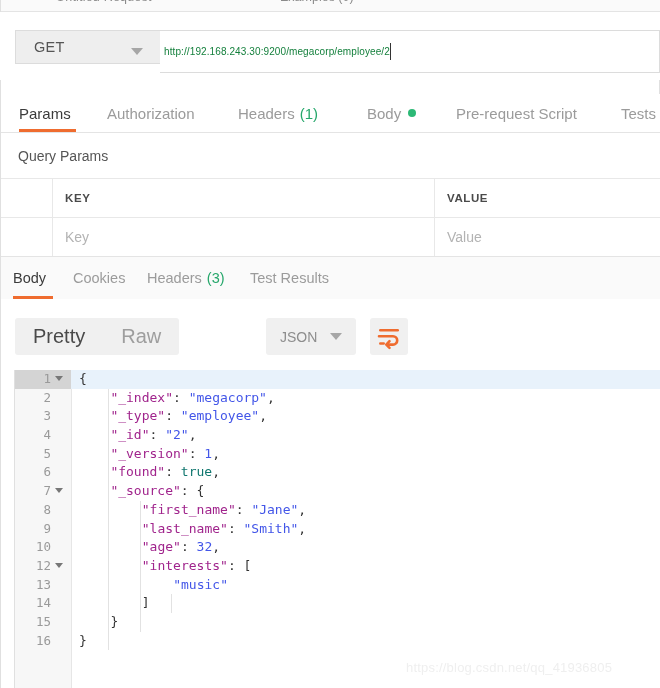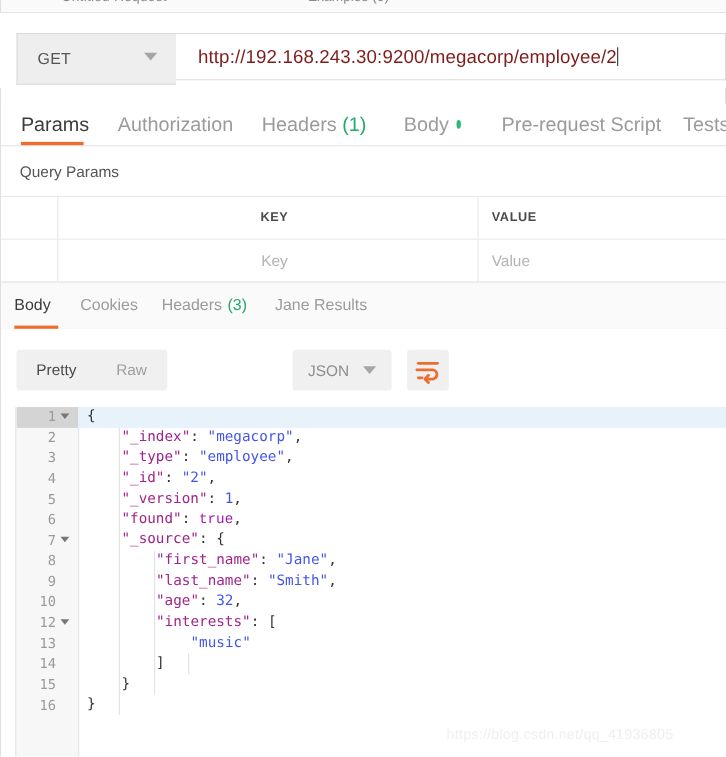--- a/index.html
+++ b/index.html
@@ -64,21 +64,21 @@
   }
   .leftrail {
     position: absolute;
     left: 0; top: 0;
     width: 1px; height: 688px;
     background: #e0e0e0;
   }
   .method-box {
     position: absolute;
     left: 15px; top: 18px;
-    width: 145px; height: 47px;
+    width: 145px; height: 34px;
     background: #eeeeee;
     border: 1px solid #dcdcdc;
     border-right: none;
     box-sizing: border-box;
     display: flex;
     align-items: center;
     cursor: pointer;
   }
   .method-label {
     font-size: 14.5px;
@@ -101,23 +101,23 @@
     width: 500px; height: 43px;
     background: #ffffff;
     border: 1px solid #dcdcdc;
     border-left: none;
     box-sizing: border-box;
     display: flex;
     align-items: center;
     overflow: hidden;
   }
   .url-text {
-    font-size: 17px;
-    color: #7f1d1d;
-    margin-left: 20px;
+    font-size: 10px;
+    color: #15803d;
+    margin-left: 4px;
     white-space: nowrap;
     letter-spacing: .1px;
   }
   .caret-bar {
     display: inline-block;
     width: 1px;
     height: 17px;
     background: #333;
     margin-left: 0px;
     vertical-align: -3px;
@@ -130,21 +130,21 @@
     width: 659px; height: 38px;
     background: #ffffff;
     border-bottom: 1px solid #e4e4e4;
   }
   .tab {
     position: absolute;
     top: 0;
     height: 38px;
     display: flex;
     align-items: center;
-    font-size: 18px;
+    font-size: 15px;
     color: #9b9b9b;
     cursor: pointer;
     white-space: nowrap;
   }
   .tab.active {
     color: #3b3b3b;
   }
   .tab .uline {
     position: absolute;
     left: 0; bottom: 0;
@@ -189,21 +189,21 @@
     border-top: none;
   }
   .qp-cell {
     height: 38px;
     display: flex;
     align-items: center;
     border-right: 1px solid #e8e8e8;
     box-sizing: border-box;
   }
   .qp-check { width: 52px; }
-  .qp-key   { width: 382px; padding-left: 12px; justify-content: center; }
+  .qp-key   { width: 382px; padding-left: 12px; }
   .qp-val   { width: 225px; padding-left: 12px; border-right: none; }
   .hdr-text {
     font-size: 11.5px;
     font-weight: bold;
     color: #4a4a4a;
     letter-spacing: .6px;
   }
   .ph-text {
     font-size: 14px;
     color: #b3b3b3;
@@ -248,21 +248,21 @@
   .seg-group {
     position: absolute;
     left: 14px; top: 19px;
     height: 37px;
     background: #f0f0f0;
     border-radius: 3px;
     display: flex;
     align-items: center;
   }
   .seg {
-    font-size: 14px;
+    font-size: 20px;
     color: #9e9e9e;
     padding: 0 18px;
     height: 37px;
     line-height: 37px;
     cursor: pointer;
     white-space: nowrap;
   }
   .seg.active { color: #4a4a4a; }
   .fmt-select {
     position: absolute;
@@ -349,21 +349,21 @@
   }
   .code-text {
     position: absolute;
     left: 64px; top: 0;
     white-space: pre;
     color: #333333;
   }
   .k { color: #a0248c; }
   .s { color: #4356e8; }
   .n { color: #4356e8; }
-  .b { color: #a21caf; font-family: Liberation Mono, monospace; }
+  .b { color: #0f766e; }
   .p { color: #333333; }
   .guide {
     position: absolute;
     width: 1px;
     background: #e2e2e2;
   }
 
   
   .watermark {
     position: absolute;
@@ -458,21 +458,21 @@
         <span class="uline"></span>
       </div>
       <div class="rtab" style="left: 72px; width: 60px;">
         <span>Cookies</span>
       </div>
       <div class="rtab" style="left: 146px; width: 86px;">
         <span>Headers</span>
         <span class="count">(3)</span>
       </div>
       <div class="rtab" style="left: 249px; width: 87px;">
-        <span>Jane Results</span>
+        <span>Test Results</span>
       </div>
     </div>
 
   <div class="viewer-tb">
     <div class="seg-group" id="segGroup">
         <div class="seg active">Pretty</div>
         <div class="seg">Raw</div>
       </div>
     <div class="fmt-select">
       <span class="fmt-label">JSON</span>

